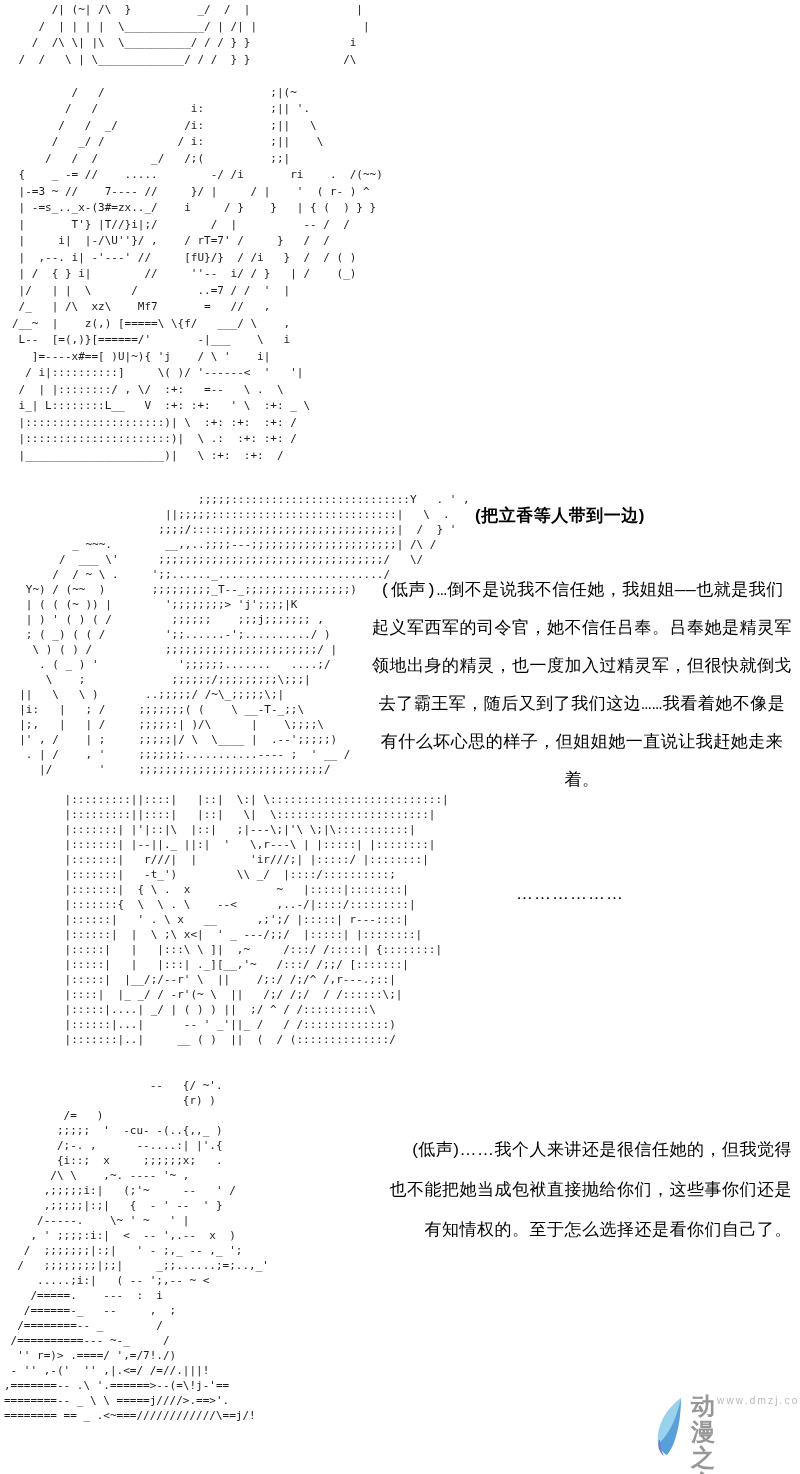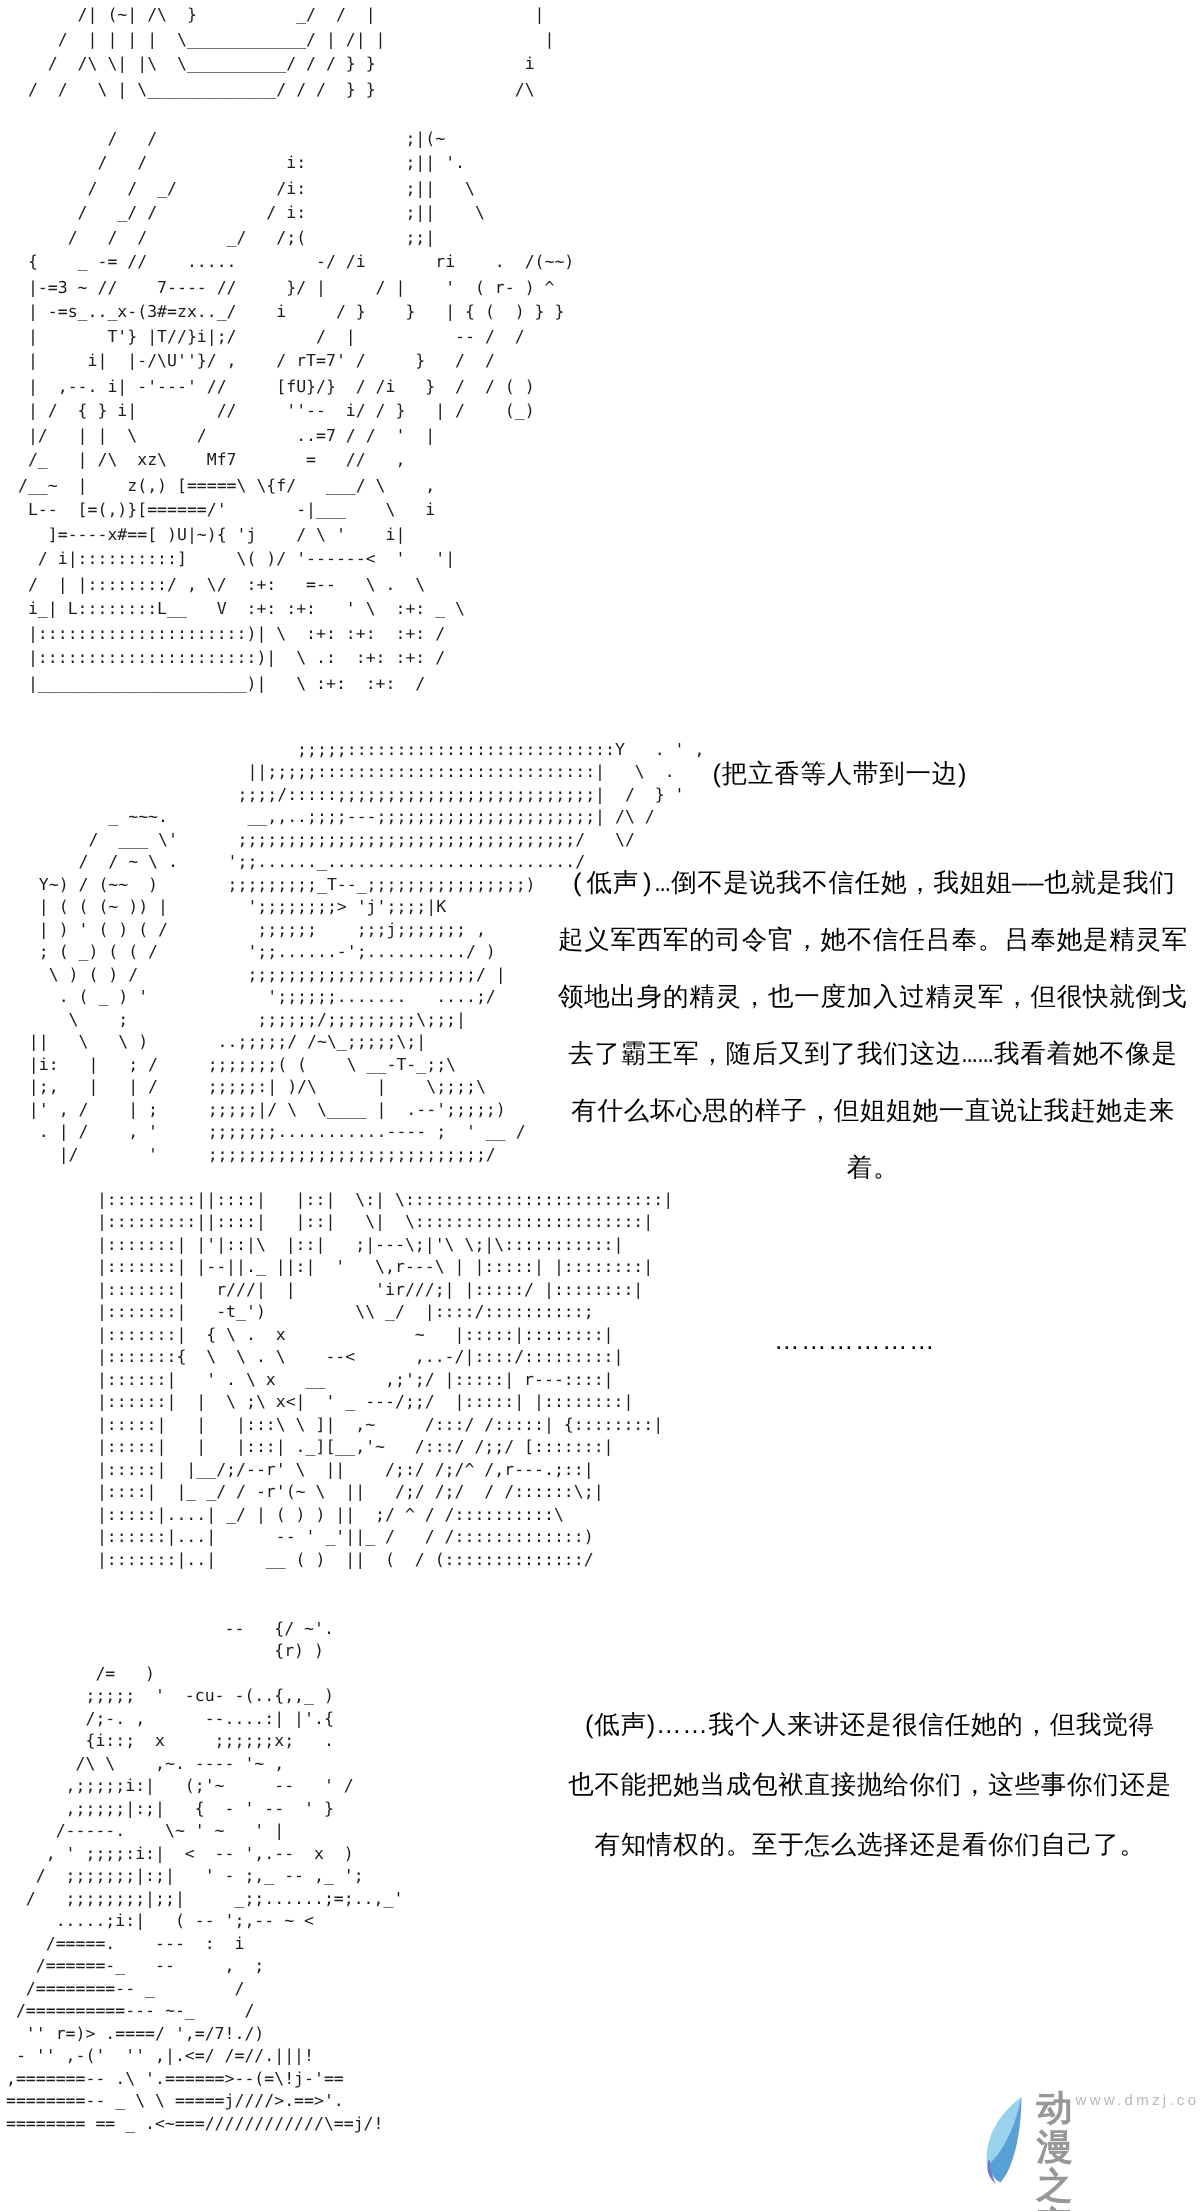--- a/index.html
+++ b/index.html
@@ -6,24 +6,24 @@
   .page{position:relative;width:800px;height:1474px;background:#ffffff;overflow:hidden;
         font-family:"Liberation Sans",sans-serif;}
   .aa{position:absolute;margin:0;white-space:pre;color:#1c1c1c;
       font-family:"DejaVu Sans Mono",monospace;font-size:11px;line-height:15px;letter-spacing:0;}
   .aa1{left:12px;top:2px;line-height:16.5px;}
   .aa2{left:6px;top:492px;}
   .aa3{left:58px;top:792px;}
   .aa4{left:4px;top:1078px;}
   .dlg{position:absolute;color:#000;font-family:"Liberation Sans",sans-serif;
        font-size:17px;letter-spacing:.5px;text-align:center;white-space:pre-line;}
-  .aside{left:400px;top:505px;width:320px;line-height:22px;}
+  .aside{left:400px;top:505px;width:320px;line-height:22px;font-weight:bold;}
   .para1{left:372px;top:572px;width:420px;line-height:38px;font-family:Liberation Mono, monospace;}
   .ellipsis{left:480px;top:884px;width:180px;line-height:20px;letter-spacing:1px;}
-  .para2{left:368px;top:1130px;width:424px;line-height:40px;}
+  .para2{left:368px;top:1130px;width:424px;line-height:40px;text-align:right;}
   .logo{position:absolute;left:652px;top:1396px;width:146px;height:66px;
         display:flex;align-items:center;gap:7px;}
   .logo-icon{flex:0 0 auto;}
   .logo-text{display:flex;flex-direction:row;align-items:flex-start;margin-top:32px;}
   .logo-title{font-size:24px;font-weight:bold;color:#979797;letter-spacing:2px;line-height:26px;}
   .logo-url{font-size:10px;color:#b8b8b8;letter-spacing:2.2px;line-height:14px;margin-top:1px;}
 </style>
 </head>
 <body>
 

